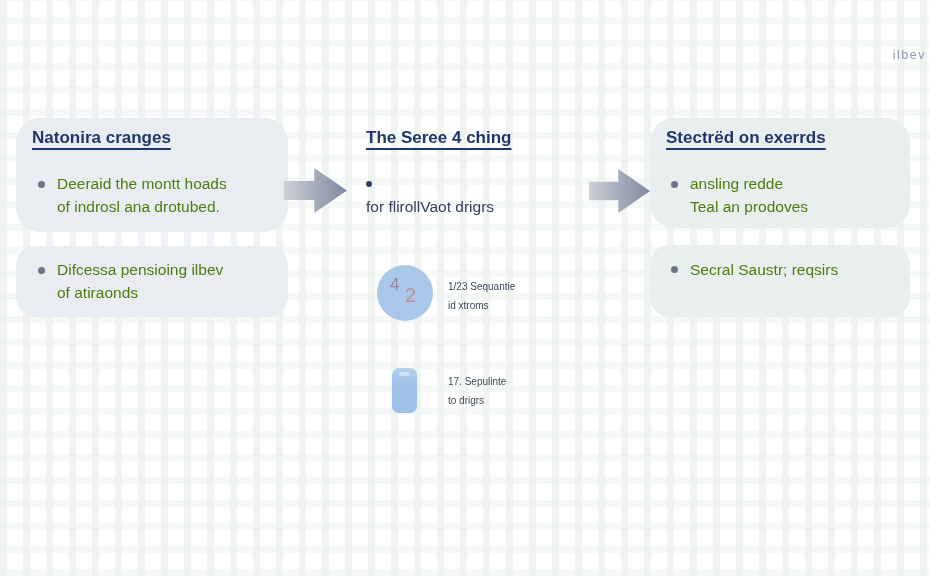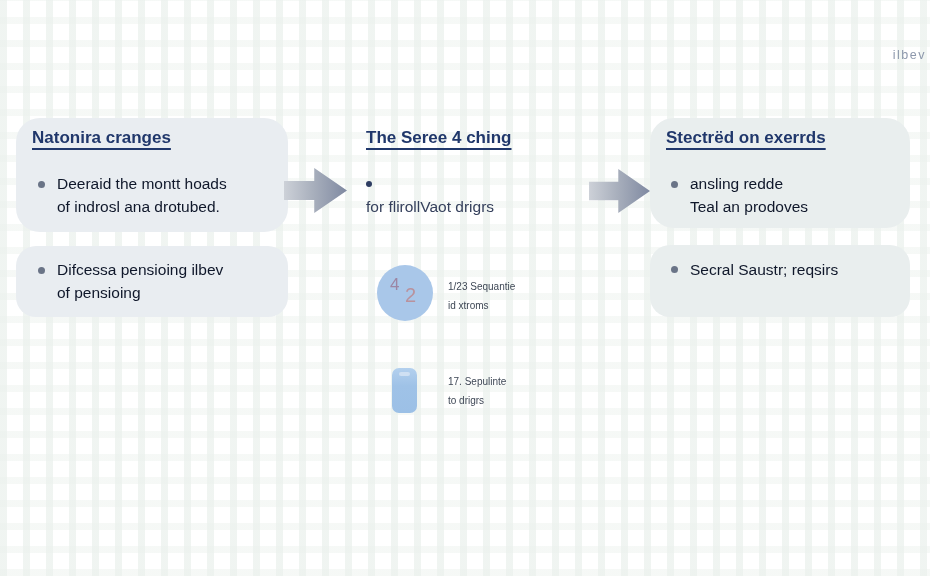--- a/index.html
+++ b/index.html
@@ -58,21 +58,21 @@
   .bullet-dot {
     position: absolute;
     width: 7px; height: 7px;
     border-radius: 50%;
     background: #6a7487;
   }
   .bullet-text {
     position: absolute;
     font-size: 15.5px;
     line-height: 23px;
-    color: #0f172a;
+    color: #4d7c0f;
     white-space: nowrap;
   }
   .mid-dot {
     display: inline-block;
     width: 6px; height: 6px;
     border-radius: 50%;
     background: #2e3d62;
     margin-right: 8px;
     vertical-align: 2px;
   }
@@ -151,21 +151,21 @@
 
   <div class="bullet-dot" style="left:38px; top:181px;"></div>
   <div class="bullet-text" style="left:57px; top:172px;">
     <div>Deeraid the montt hoads</div>
     <div>of indrosl ana drotubed.</div>
   </div>
 
   <div class="bullet-dot" style="left:38px; top:267px;"></div>
   <div class="bullet-text" style="left:57px; top:258px;">
     <div>Difcessa pensioing ilbev</div>
-    <div>of pensioing</div>
+    <div>of atiraonds</div>
   </div>
 
   <div class="arrow arrow-1"></div>
   <div class="arrow arrow-2"></div>
 
   <div class="col-header hdr-middle">The Seree 4 ching</div>
 
   <div class="mid-bullet">
     <div><span class="mid-dot"></span></div>
     <div>for flirollVaot drigrs</div>

